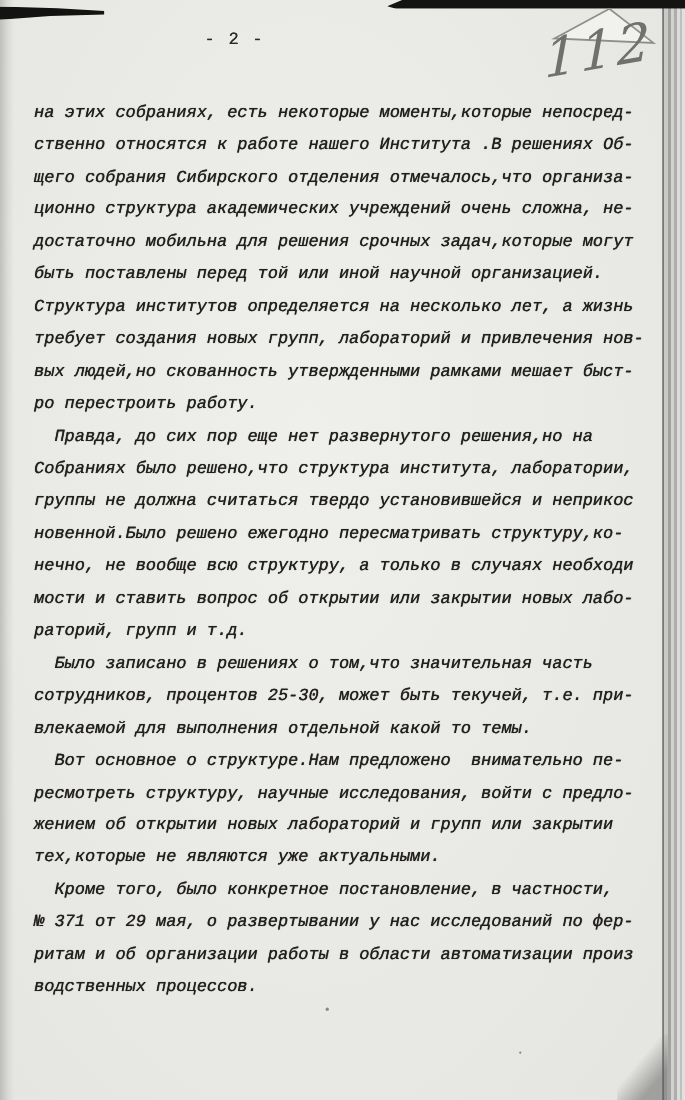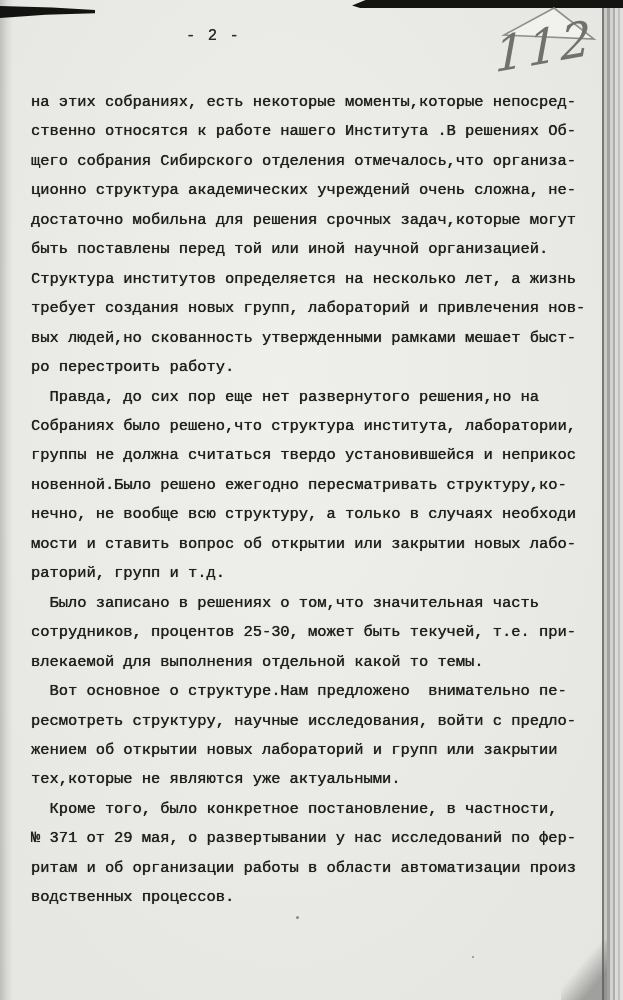--- a/index.html
+++ b/index.html
@@ -38,20 +38,21 @@
     position:absolute;left:494px;top:18px;
     font-family:"DejaVu Serif", serif;font-style:italic;font-weight:400;
     font-size:48px;letter-spacing:3px;color:#70706e;
     transform:rotate(-10deg) skewX(-10deg);
   }
   .body-text{
     position:absolute;left:31px;top:88px;width:566px;
     font-size:15.4px;line-height:29.45px;white-space:pre;
     color:#211f1d;
     text-shadow:0 0 0.7px rgba(28,26,24,0.9), 0.3px 0 0 rgba(28,26,24,0.35);
+    font-style:italic;
   }
   .corner-smudge{
     position:absolute;right:16px;bottom:0;width:46px;height:60px;
     background:linear-gradient(130deg, transparent 42%, rgba(92,92,90,0.5) 75%);
   }
   .speck{position:absolute;width:3px;height:3px;border-radius:50%;background:rgba(60,58,56,0.55);}
   .speck.s1{left:296px;top:916px;}
   .speck.s2{left:472px;top:956px;width:2px;height:2px;}
 </style>
 </head>

